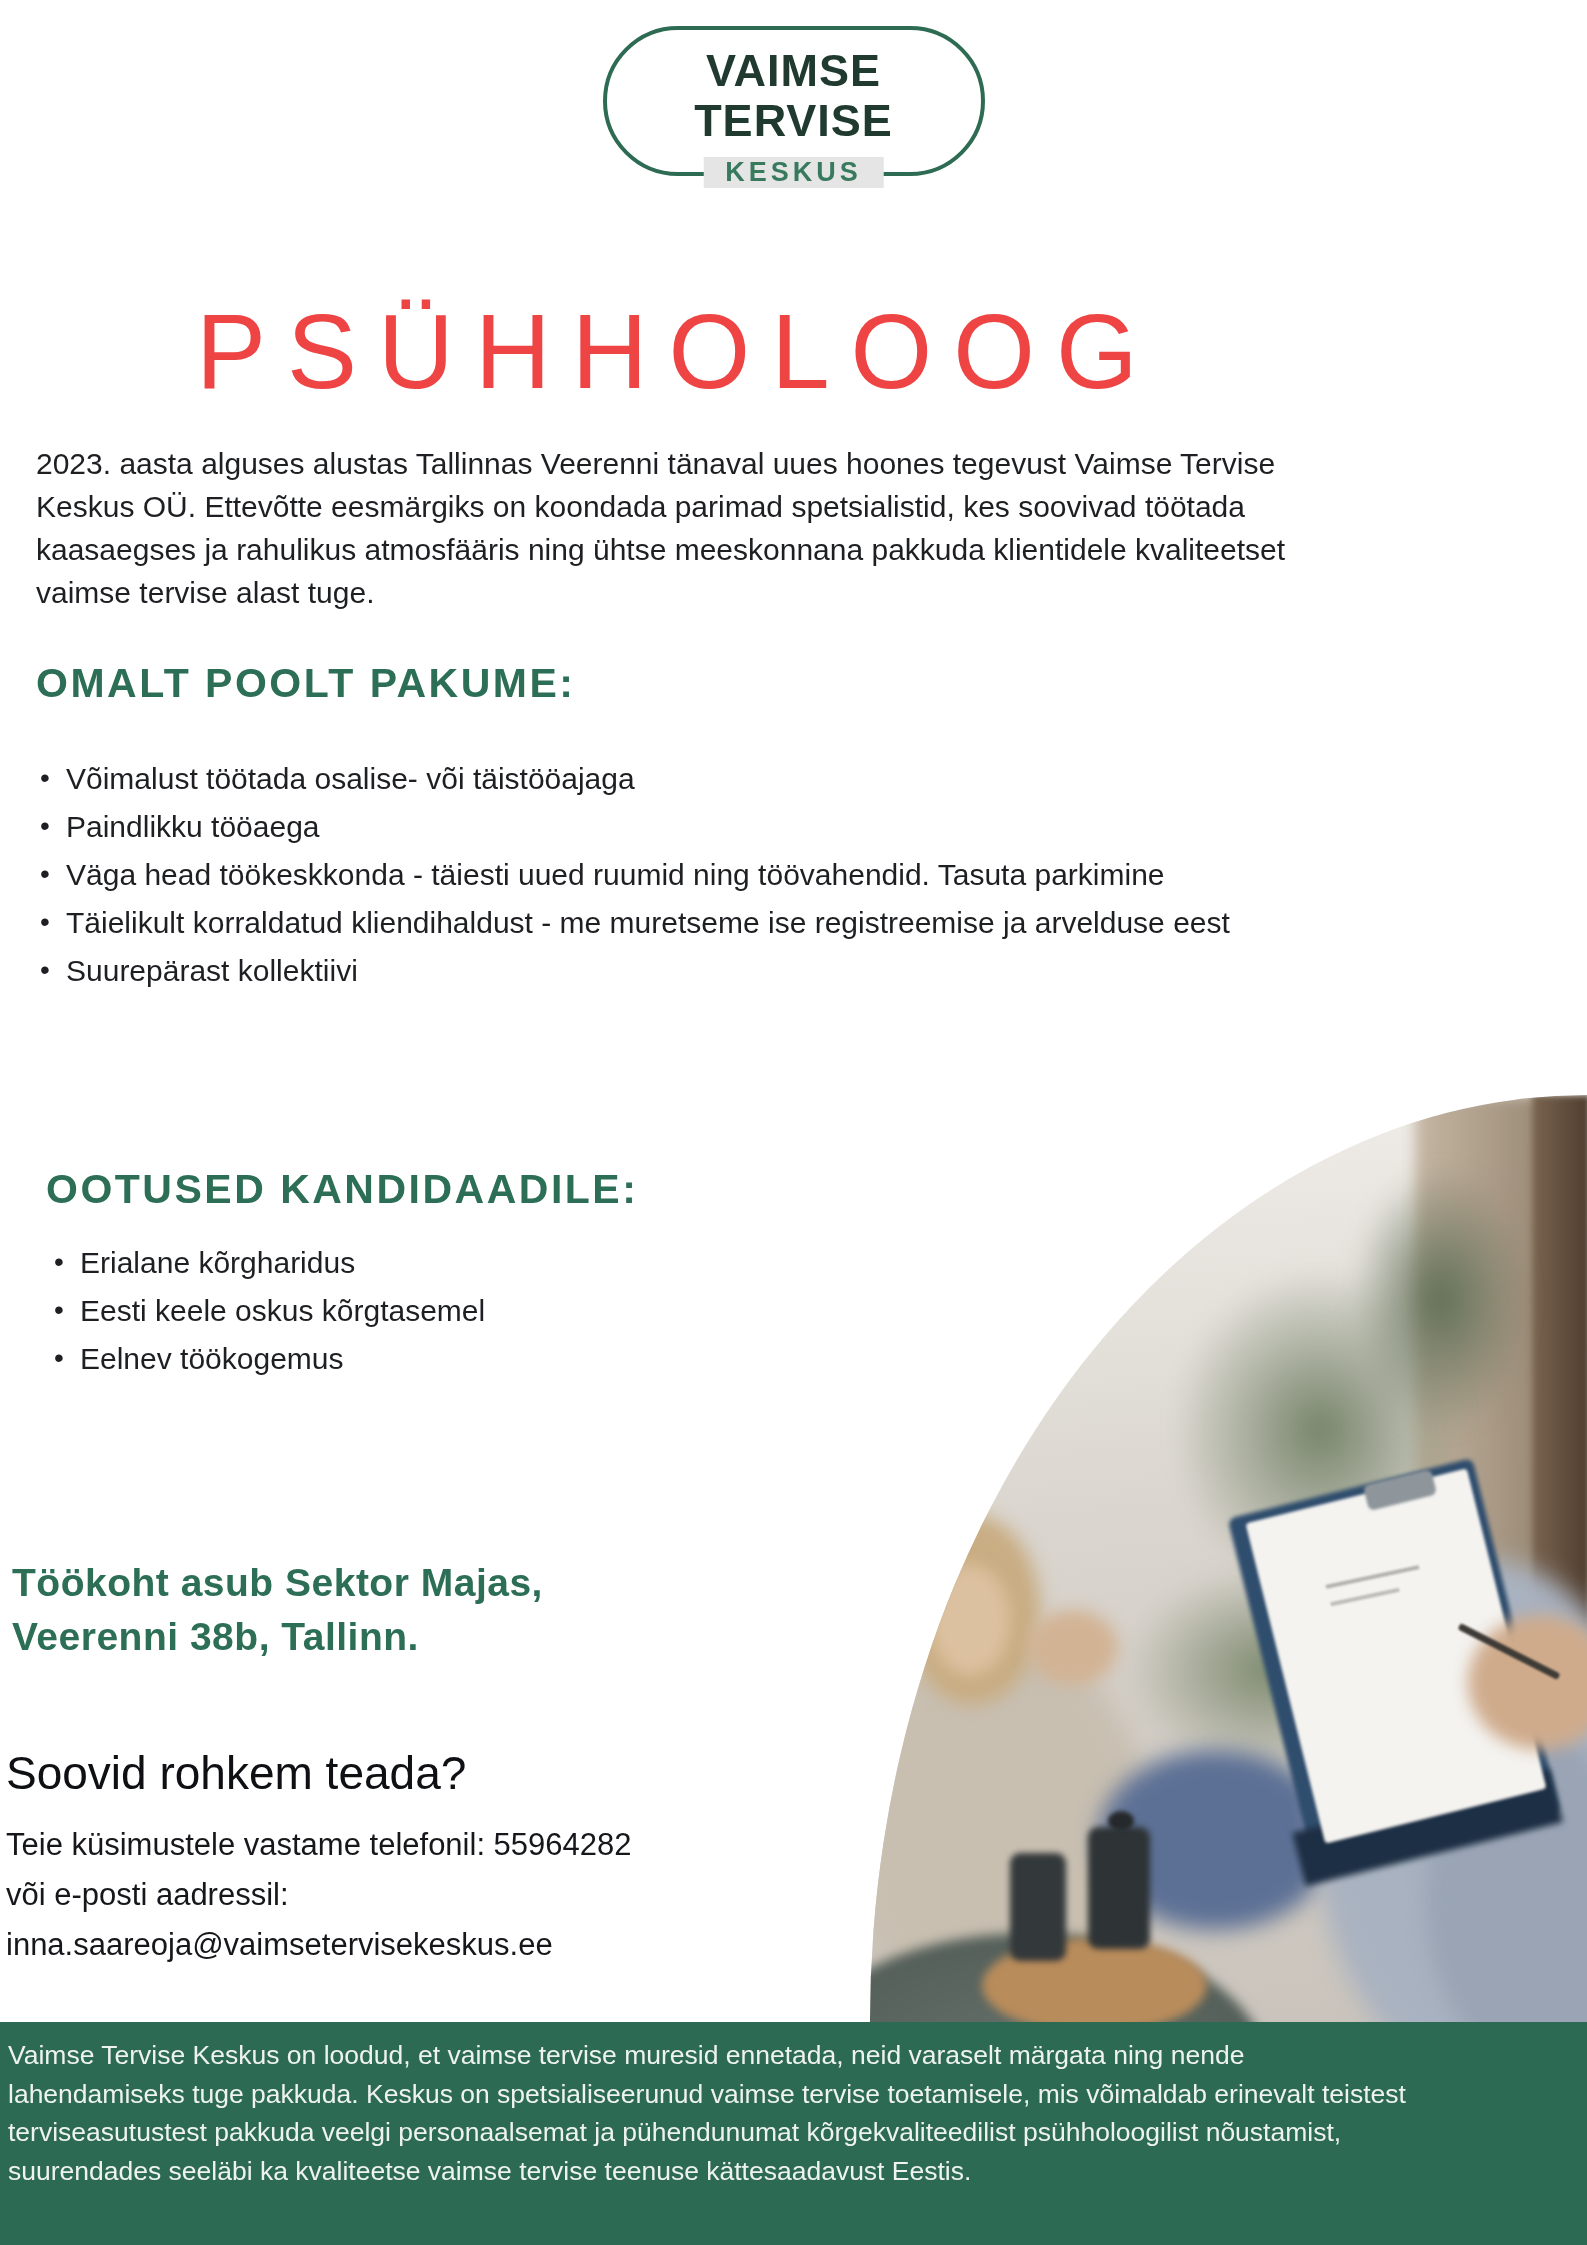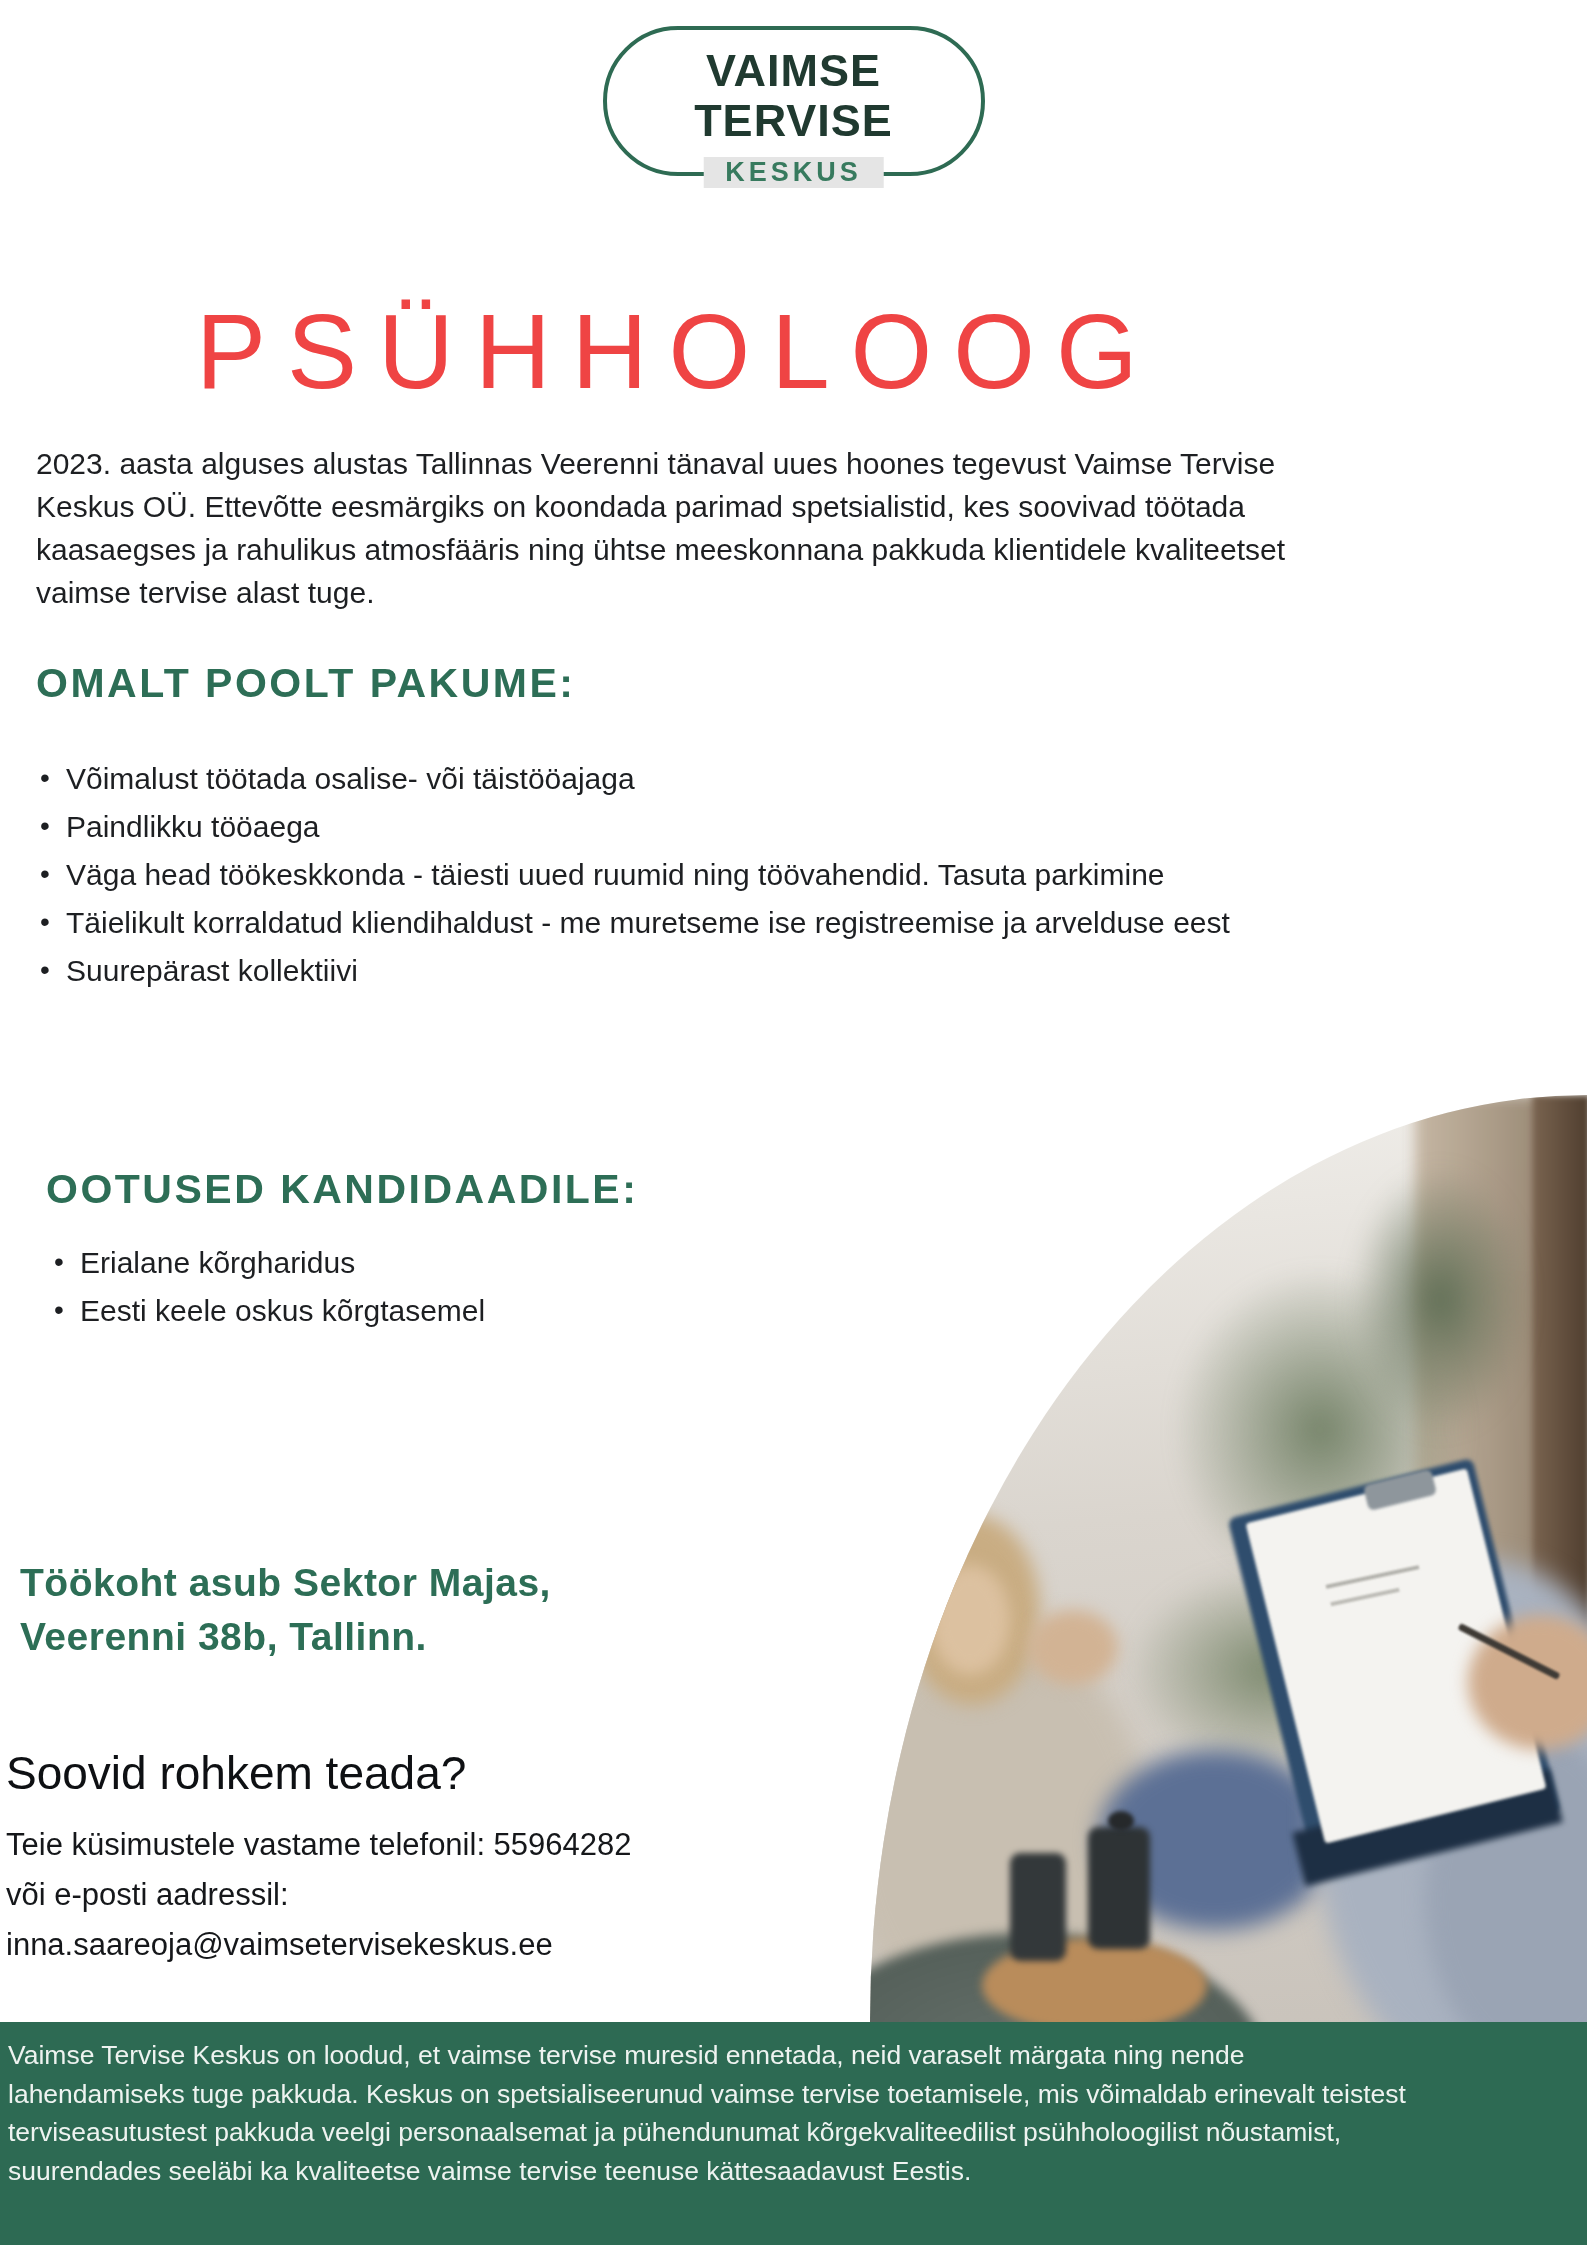--- a/index.html
+++ b/index.html
@@ -31,21 +31,21 @@
 
   
   ul.blist{position:absolute;margin:0;padding:0;list-style:none;}
   .offer-list{top:762px;left:38px;}
   .exp-list{top:1246px;left:52px;}
   ul.blist li{position:relative;padding-left:28px;font-size:30px;line-height:33px;
         margin-bottom:15px;color:#1d1f22;white-space:nowrap;}
   ul.blist li::before{content:"\2022";position:absolute;left:2px;top:-1px;font-size:28px;color:#1d1f22;}
 
   
-  .location{position:absolute;top:1556px;left:20px;font-size:39px;font-weight:bold;
+  .location{position:absolute;top:1556px;left:12px;font-size:39px;font-weight:bold;
         line-height:54px;color:#2d6e56;letter-spacing:0.5px;}
 
   
   .contact-h{position:absolute;top:1746px;left:6px;font-size:46px;color:#0e1013;}
   .contact{position:absolute;top:1820px;left:6px;font-size:31px;line-height:50px;color:#15171a;}
 
   
   .photo{position:absolute;top:1095px;left:870px;width:717px;height:927px;
         border-top-left-radius:100% 100%;overflow:hidden;
         background:linear-gradient(175deg,#f1efeb 0%,#dad5ce 45%,#c9c3bb 100%);}
@@ -136,20 +136,21 @@
     <li>Paindlikku tööaega</li>
     <li>Väga head töökeskkonda - täiesti uued ruumid ning töövahendid. Tasuta parkimine</li>
     <li>Täielikult korraldatud kliendihaldust - me muretseme ise registreemise ja arvelduse eest</li>
     <li>Suurepärast kollektiivi</li>
   </ul>
 
   <div class="sec-h exp-h">OOTUSED KANDIDAADILE:</div>
   <ul class="blist exp-list">
     <li>Erialane kõrgharidus</li>
     <li>Eesti keele oskus kõrgtasemel</li>
+    <li>Eelnev töökogemus</li>
   </ul>
 
   <div class="location">
     <div>Töökoht asub Sektor Majas,</div>
     <div>Veerenni 38b, Tallinn.</div>
   </div>
 
   <div class="contact-h">Soovid rohkem teada?</div>
   <div class="contact">
     <div>Teie küsimustele vastame telefonil: 55964282</div>

